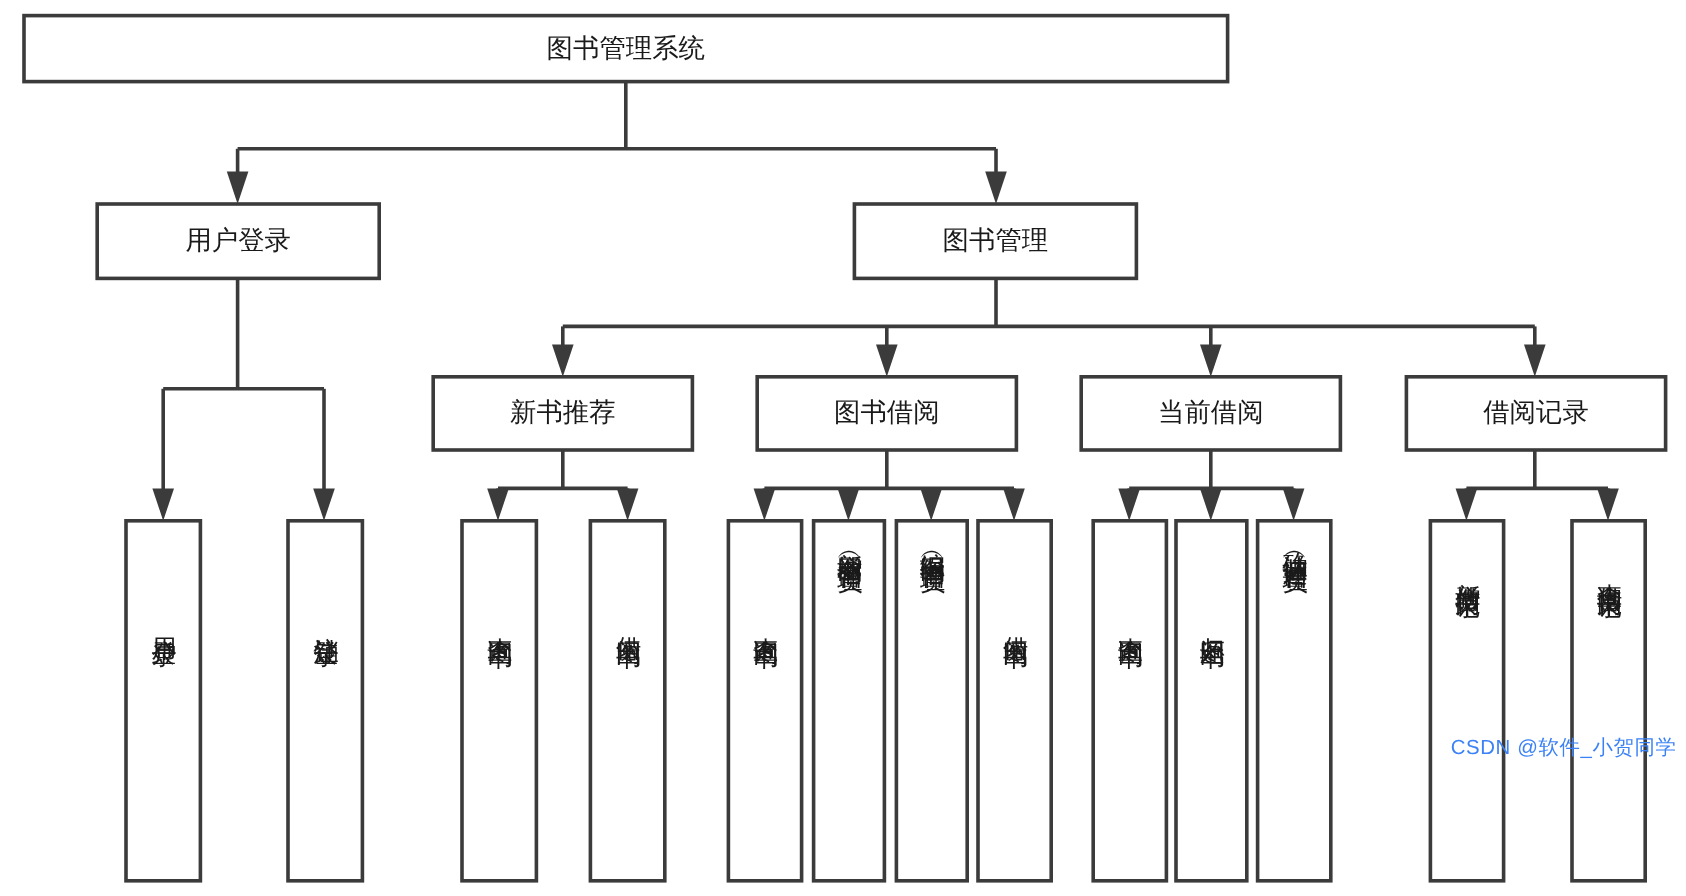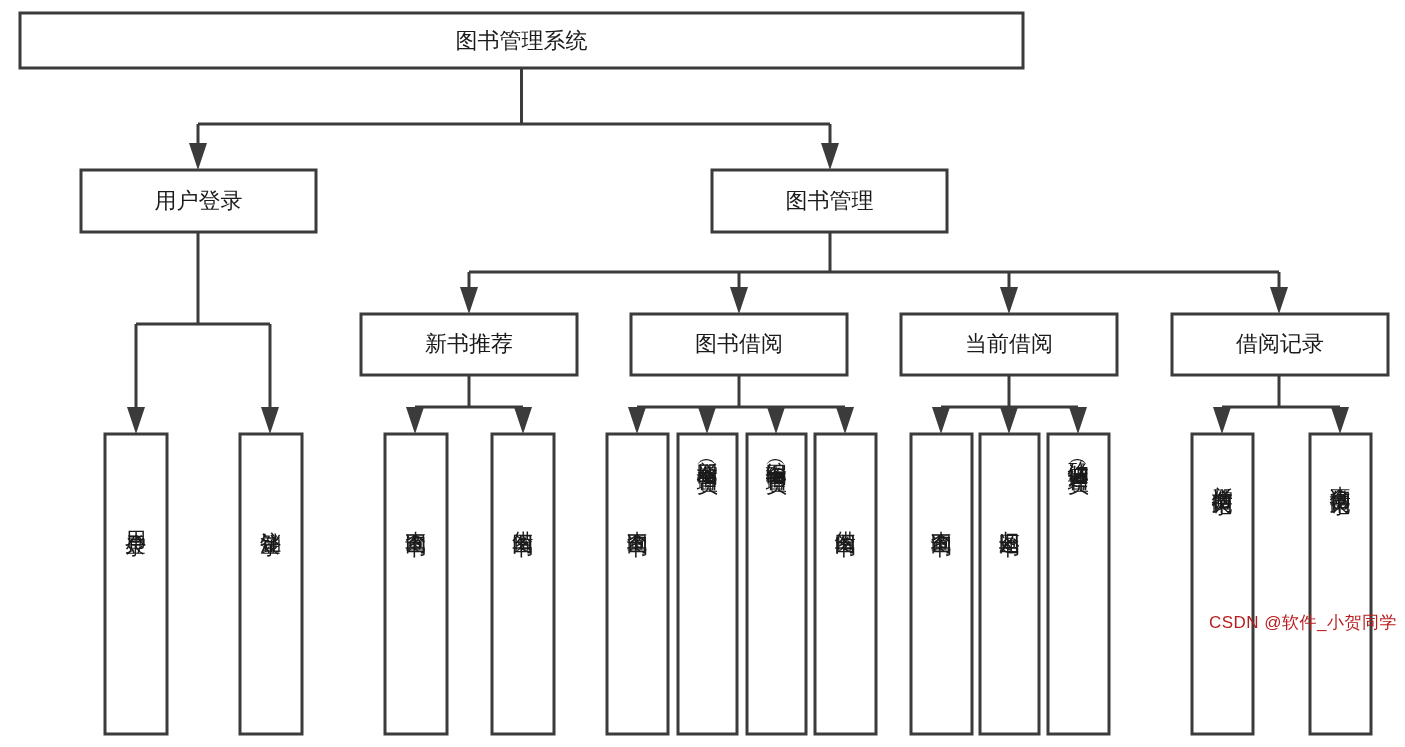--- a/index.html
+++ b/index.html
@@ -65,21 +65,21 @@
     letter-spacing: 2px;
     color: #1a1a1a;
     white-space: nowrap;
   }
   .watermark {
     position: absolute;
     right: 8px;
     bottom: 6px;
     font-family: "Liberation Sans", "DejaVu Sans", sans-serif;
     font-size: 17px;
-    color: #b91c1c;
+    color: #3b82f6;
     letter-spacing: 0.5px;
     white-space: nowrap;
   }
 </style>
 </head>
 <body>
 
 <div id="diagram-root">
 
   <svg class="flow" viewBox="0 0 1405 747" xmlns="http://www.w3.org/2000/svg">

